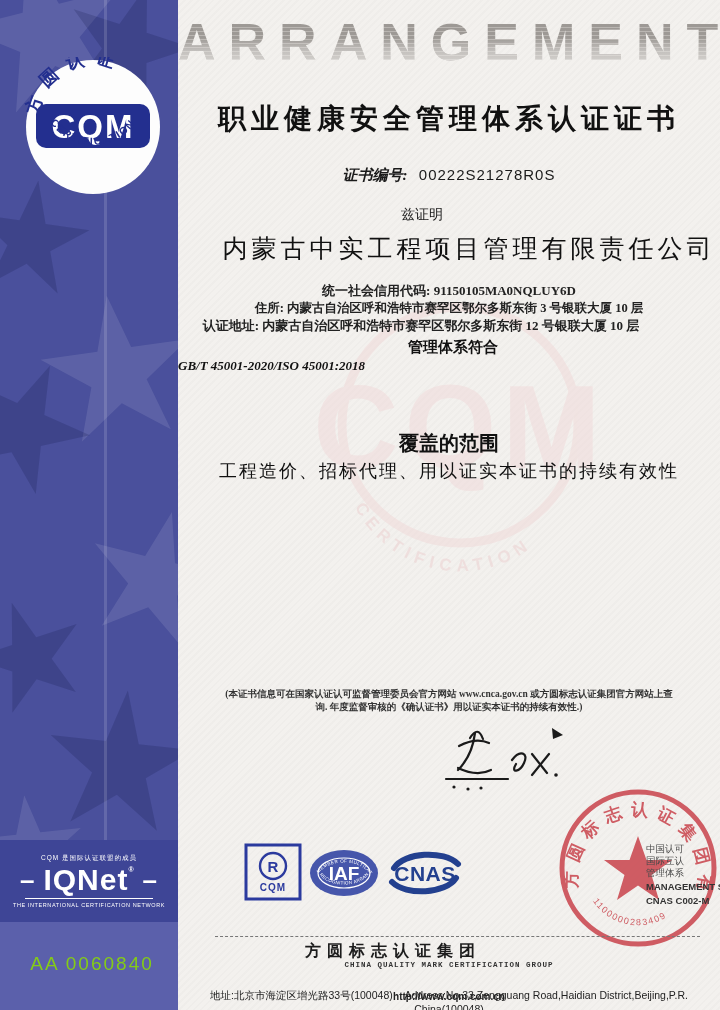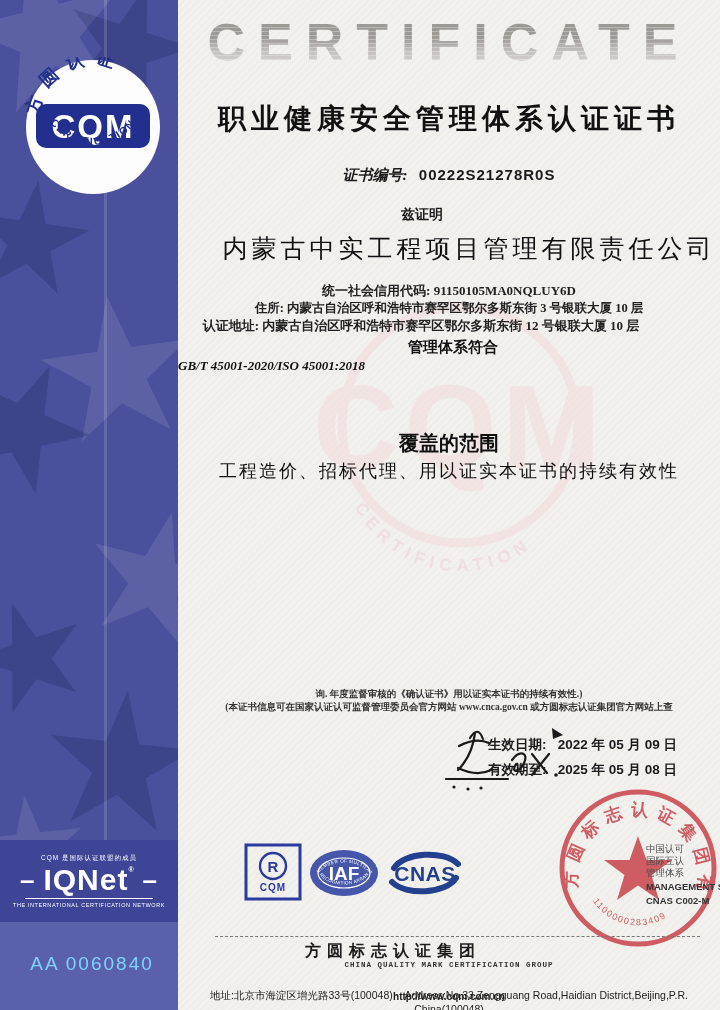--- a/index.html
+++ b/index.html
@@ -16,37 +16,37 @@
   .iqnet{position:absolute;left:0;top:840px;width:178px;height:82px;background:#3e4596;color:#fff;
          display:flex;flex-direction:column;align-items:center;justify-content:center;font-family:"Liberation Sans",sans-serif;}
   .iqnet .member{font-size:6.5px;letter-spacing:1px;margin-bottom:2px;}
   .iqnet .big{display:flex;align-items:center;font-weight:bold;font-size:30px;line-height:30px;letter-spacing:1px;}
   .iqnet .dash{font-size:26px;font-weight:bold;margin:0 8px;}
   .iqnet .reg{font-size:7px;vertical-align:top;position:relative;top:-10px;}
   .iqnet .rule{width:128px;height:1px;background:#fff;margin:3px 0 3px 0;}
   .iqnet .tag{font-size:5.5px;letter-spacing:0.6px;}
   .serialband{position:absolute;left:0;top:922px;width:178px;height:88px;background:#5b60ab;}
   .serial{position:absolute;left:22px;top:953px;width:140px;text-align:center;
-          font-family:"Liberation Sans",sans-serif;font-size:19px;letter-spacing:2px;color:#7dd3fc;}
+          font-family:"Liberation Sans",sans-serif;font-size:19px;letter-spacing:2px;color:#84cc16;}
   
   .wm{position:absolute;left:258px;top:300px;opacity:0.5;z-index:0;pointer-events:none;}
   
   .main{position:absolute;left:178px;top:0;width:542px;height:1010px;z-index:1;}
   .ghost{position:absolute;left:0;top:12px;width:542px;text-align:center;
          font-family:"Liberation Sans",sans-serif;font-weight:bold;font-size:52px;letter-spacing:13px;
          color:transparent;
          background-image:linear-gradient(to bottom,rgba(243,241,238,0) 0 42%,rgba(243,241,238,0.45) 65%,rgba(243,241,238,0.8) 100%),
                           repeating-linear-gradient(to bottom,#9d9995 0 3px,#bab6b2 3px 4px);
          -webkit-background-clip:text;background-clip:text;}
   .title{position:absolute;left:0;top:100px;width:542px;text-align:center;
          font-family:"Liberation Sans",sans-serif;font-weight:bold;font-size:28px;letter-spacing:5px;color:#111;}
   .certno{position:absolute;left:0;top:166px;width:542px;text-align:center;font-size:15px;color:#1a1a1a;}
   .certno .lbl{font-weight:bold;font-style:italic;}
-  .certno .num{font-family:"Liberation Sans",sans-serif;font-weight:bold;letter-spacing:1px;}
-  .declare{position:absolute;left:0;top:206px;width:488px;text-align:center;font-weight:bold;font-size:14px;color:#1a1a1a;}
+  .certno .num{font-family:"Liberation Sans",sans-serif;font-weight:normal;letter-spacing:1px;}
+  .declare{position:absolute;left:0;top:206px;width:488px;text-align:center;font-weight:normal;font-size:14px;color:#1a1a1a;}
   .company{position:absolute;left:0;top:232px;width:582px;text-align:center;font-size:25px;letter-spacing:4px;color:#111;}
   .code{position:absolute;left:0;top:282px;width:542px;text-align:center;font-size:13px;font-weight:bold;color:#222;}
   .addr1{position:absolute;left:0;top:300px;width:542px;text-align:center;font-size:12.5px;font-weight:bold;color:#222;}
   .addr2{position:absolute;left:0;top:317px;width:486px;text-align:center;font-size:13px;font-weight:bold;color:#222;}
   .conform{position:absolute;left:4px;top:338px;width:542px;text-align:center;font-weight:bold;font-size:15px;color:#111;}
   .standard{position:absolute;left:0;top:358px;width:542px;font-weight:bold;font-size:13px;color:#111;font-style:italic;}
   .scopelbl{position:absolute;left:0;top:430px;width:542px;text-align:center;font-weight:bold;font-size:20px;color:#111;}
   .scope{position:absolute;left:0;top:459px;width:542px;text-align:center;font-size:18px;letter-spacing:2px;color:#111;}
   .disclaimer{position:absolute;left:36px;top:688px;width:470px;text-align:center;font-size:9.5px;font-weight:bold;line-height:13px;color:#333;}
   .sig{position:absolute;left:262px;top:722px;}
@@ -119,42 +119,42 @@
       <div class="rule"></div>
       <div class="tag">THE INTERNATIONAL CERTIFICATION NETWORK</div>
     </div>
 
     <div class="serialband"></div>
     <div class="serial">AA 0060840</div>
   </div>
 
   <div class="main">
 
-    <div class="ghost">CERTIFICATE</div>
+    <div class="ghost">ARRANGEMENT</div>
     <div class="title">职业健康安全管理体系认证证书</div>
 
     <div class="certno">
       <span class="lbl">证书编号:</span>
       <span>&nbsp;</span>
       <span class="num">00222S21278R0S</span>
     </div>
 
     <div class="declare">兹证明</div>
     <div class="company">内蒙古中实工程项目管理有限责任公司</div>
     <div class="code">统一社会信用代码: 91150105MA0NQLUY6D</div>
     <div class="addr1">住所: 内蒙古自治区呼和浩特市赛罕区鄂尔多斯东街 3 号银联大厦 10 层</div>
     <div class="addr2">认证地址: 内蒙古自治区呼和浩特市赛罕区鄂尔多斯东街 12 号银联大厦 10 层</div>
     <div class="conform">管理体系符合</div>
     <div class="standard">GB/T 45001-2020/ISO 45001:2018</div>
     <div class="scopelbl">覆盖的范围</div>
     <div class="scope">工程造价、招标代理、用以证实本证书的持续有效性</div>
 
     <div class="disclaimer">
+      <div>(本证书信息可在国家认证认可监督管理委员会官方网站 www.cnca.gov.cn 或方圆标志认证集团官方网站上查</div>
       <div>询. 年度监督审核的《确认证书》用以证实本证书的持续有效性.)</div>
-      <div>(本证书信息可在国家认证认可监督管理委员会官方网站 www.cnca.gov.cn 或方圆标志认证集团官方网站上查</div>
     </div>
 
     <div class="sig">
       <svg width="140" height="72" viewBox="0 0 140 72">
         <g stroke="#1a1a1a" stroke-width="2.2" fill="none" stroke-linecap="round">
           <path d="M30,16 q8,-13 13,1"></path>
           <path d="M19,24 q17,-9 30,-3"></path>
           <path d="M35,11 c-2,16 -7,27 -17,37"></path>
           <path d="M18,46 q19,9 33,2"></path>
           <path d="M6,57 h62"></path>
@@ -165,32 +165,20 @@
         <g fill="#1a1a1a">
           <circle cx="14" cy="65" r="1.6"></circle>
             <circle cx="28" cy="67" r="1.6"></circle>
             <circle cx="41" cy="66" r="1.6"></circle>
           <circle cx="116" cy="53" r="1.8"></circle>
           <path d="M112,6 l11,7 -10,4 z"></path>
         </g>
       </svg>
     </div>
 
-    <div class="dates">
-      <div>
-        <span>生效日期:</span>
-        <span>&nbsp;</span>
-        <span>2022 年 05 月 09 日</span>
-      </div>
-      <div>
-        <span>有效期至:</span>
-        <span>&nbsp;</span>
-        <span>2025 年 05 月 08 日</span>
-      </div>
-    </div>
 
     <div class="mark" style="left:66px;top:843px;">
       <svg width="58" height="58" viewBox="0 0 58 58">
         <rect x="2" y="2" width="54" height="54" fill="none" stroke="#2b3a9e" stroke-width="3"></rect>
         <circle cx="29" cy="23" r="13" fill="none" stroke="#2b3a9e" stroke-width="2.4"></circle>
         <text x="29" y="29" text-anchor="middle" font-size="15" font-weight="bold" fill="#2b3a9e">R</text>
         <text x="29" y="48" text-anchor="middle" font-size="10" font-weight="bold" letter-spacing="1" fill="#2b3a9e">CQM</text>
       </svg>
     </div>
 

